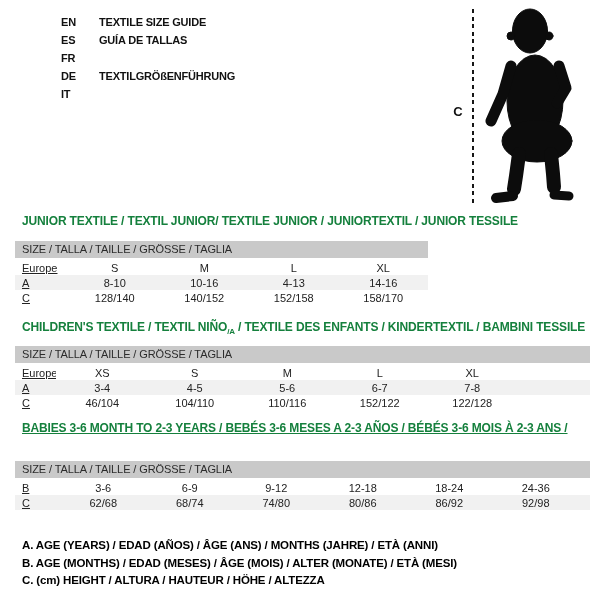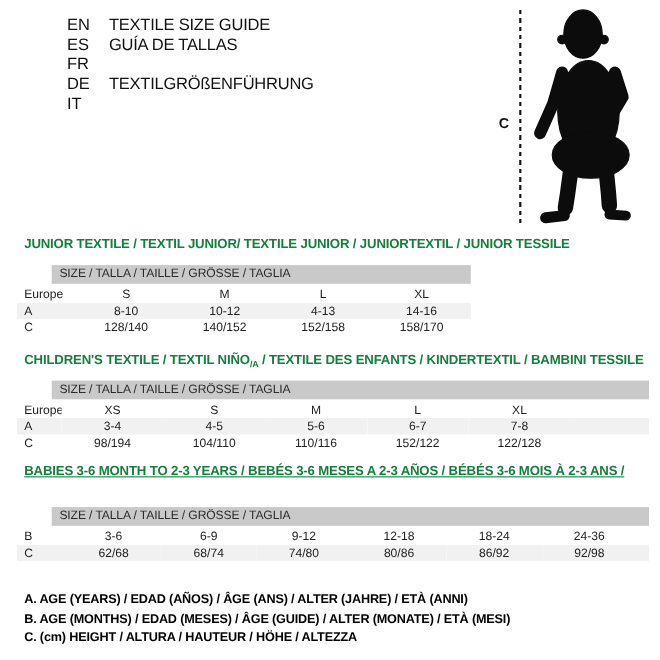--- a/index.html
+++ b/index.html
@@ -7,21 +7,21 @@
     width:600px;height:600px;position:relative;overflow:hidden;
     background:#ffffff;color:#1d1d1b;
     font-family:"Liberation Sans",sans-serif;
     -webkit-font-smoothing:antialiased;
   }
   .abs{position:absolute;}
 
   
   .lang{left:21px;top:13px;}
   .lang-row{display:flex;height:18px;align-items:center;
-    font-weight:normal;font-size:15px;letter-spacing:-0.2px;color:#111;padding-left:40px;}
+    font-weight:bold;font-size:11px;letter-spacing:-0.2px;color:#111;padding-left:40px;}
   .lang-code{width:38px;}
 
   
   .figure-line{left:472px;top:9px;width:2px;height:197px;
     background:repeating-linear-gradient(to bottom,#161616 0px,#161616 4px,transparent 4px,transparent 7.6px);}
   .figure-c{left:449px;top:104px;width:18px;text-align:center;
     font-weight:bold;font-size:13px;color:#111;}
   .baby{left:483px;top:4px;}
 
   
@@ -31,25 +31,25 @@
   #t2-title{left:22px;top:319px;}
   #t3-title{left:22px;top:420px;text-decoration:underline;}
   .subsc{font-size:8px;vertical-align:-3px;}
 
   
   .size-table{position:absolute;}
   #t1{left:15px;top:241px;width:413px;}
   #t2{left:15px;top:346px;width:575px;}
   #t3{left:15px;top:461px;width:575px;}
   .size-header{height:17px;line-height:17px;background:#c9c9c9;
-    padding-left:7px;font-size:11px;color:#2b2b2b;letter-spacing:-0.1px;margin-left:32px;}
+    padding-left:7px;font-size:11px;color:#2b2b2b;letter-spacing:-0.1px;}
   .size-table table{border-collapse:collapse;table-layout:fixed;width:100%;margin-top:2px;}
   .size-table td{height:15px;font-size:11px;padding:0;text-align:center;
     color:#222;white-space:nowrap;overflow:hidden;}
-  .size-table td.lbl{text-align:left;padding-left:7px;}
+  .size-table td.lbl{text-align:left;padding-left:7px;text-decoration:underline;}
   .size-table tr.shaded{background:#f1f1f1;}
 
   
   .legend{left:22px;top:537px;}
   .legend-line{font-weight:bold;font-size:11.5px;line-height:17.5px;
     letter-spacing:-0.15px;color:#000;white-space:nowrap;}
 </style>
 </head>
 <body>
 
@@ -109,21 +109,21 @@
         <tr>
           <td class="lbl">Europe</td>
           <td class="val">S</td>
           <td class="val">M</td>
           <td class="val">L</td>
           <td class="val">XL</td>
         </tr>
         <tr class="shaded" style="background: rgb(241, 241, 241);">
           <td class="lbl">A</td>
           <td class="val">8-10</td>
-          <td class="val">10-12</td>
+          <td class="val">10-16</td>
           <td class="val">4-13</td>
           <td class="val">14-16</td>
         </tr>
         <tr>
           <td class="lbl">C</td>
           <td class="val">128/140</td>
           <td class="val">140/152</td>
           <td class="val">152/158</td>
           <td class="val">158/170</td>
         </tr>
@@ -158,21 +158,21 @@
           <td class="lbl">A</td>
           <td class="val">3-4</td>
           <td class="val">4-5</td>
           <td class="val">5-6</td>
           <td class="val">6-7</td>
           <td class="val">7-8</td>
           <td class="spacer"></td>
         </tr>
         <tr>
           <td class="lbl">C</td>
-          <td class="val">98/194</td>
+          <td class="val">46/104</td>
           <td class="val">104/110</td>
           <td class="val">110/116</td>
           <td class="val">152/122</td>
           <td class="val">122/128</td>
           <td class="spacer"></td>
         </tr>
       </tbody>
   </table>
 </div>
 
@@ -211,16 +211,16 @@
           <td class="val">80/86</td>
           <td class="val">86/92</td>
           <td class="val">92/98</td>
           <td class="spacer"></td>
         </tr>
       </tbody>
   </table>
 </div>
 
 <div class="abs legend">
-    <div class="legend-line">A. AGE (YEARS) / EDAD (AÑOS) / ÂGE (ANS) / ALTER (JAHRE) / ETÀ (ANNI)</div>
-    <div class="legend-line">B. AGE (MONTHS) / EDAD (MESES) / ÂGE (GUIDE) / ALTER (MONATE) / ETÀ (MESI)</div>
+    <div class="legend-line">A. AGE (YEARS) / EDAD (AÑOS) / ÂGE (ANS) / MONTHS (JAHRE) / ETÀ (ANNI)</div>
+    <div class="legend-line">B. AGE (MONTHS) / EDAD (MESES) / ÂGE (MOIS) / ALTER (MONATE) / ETÀ (MESI)</div>
     <div class="legend-line">C. (cm) HEIGHT / ALTURA / HAUTEUR / HÖHE / ALTEZZA</div>
   </div>
 
 </body></html>

